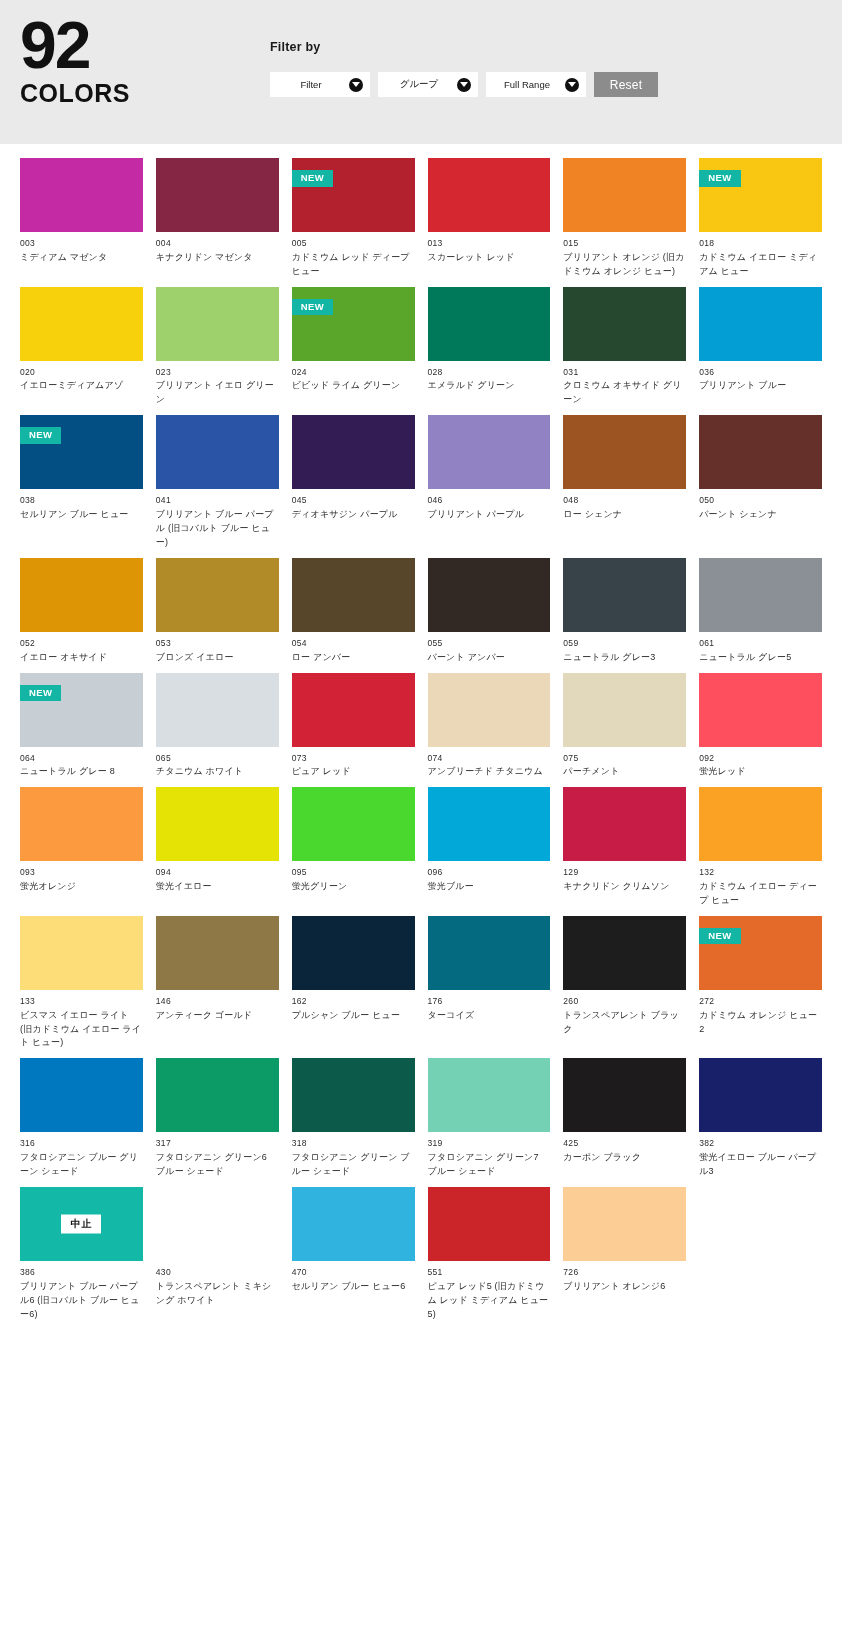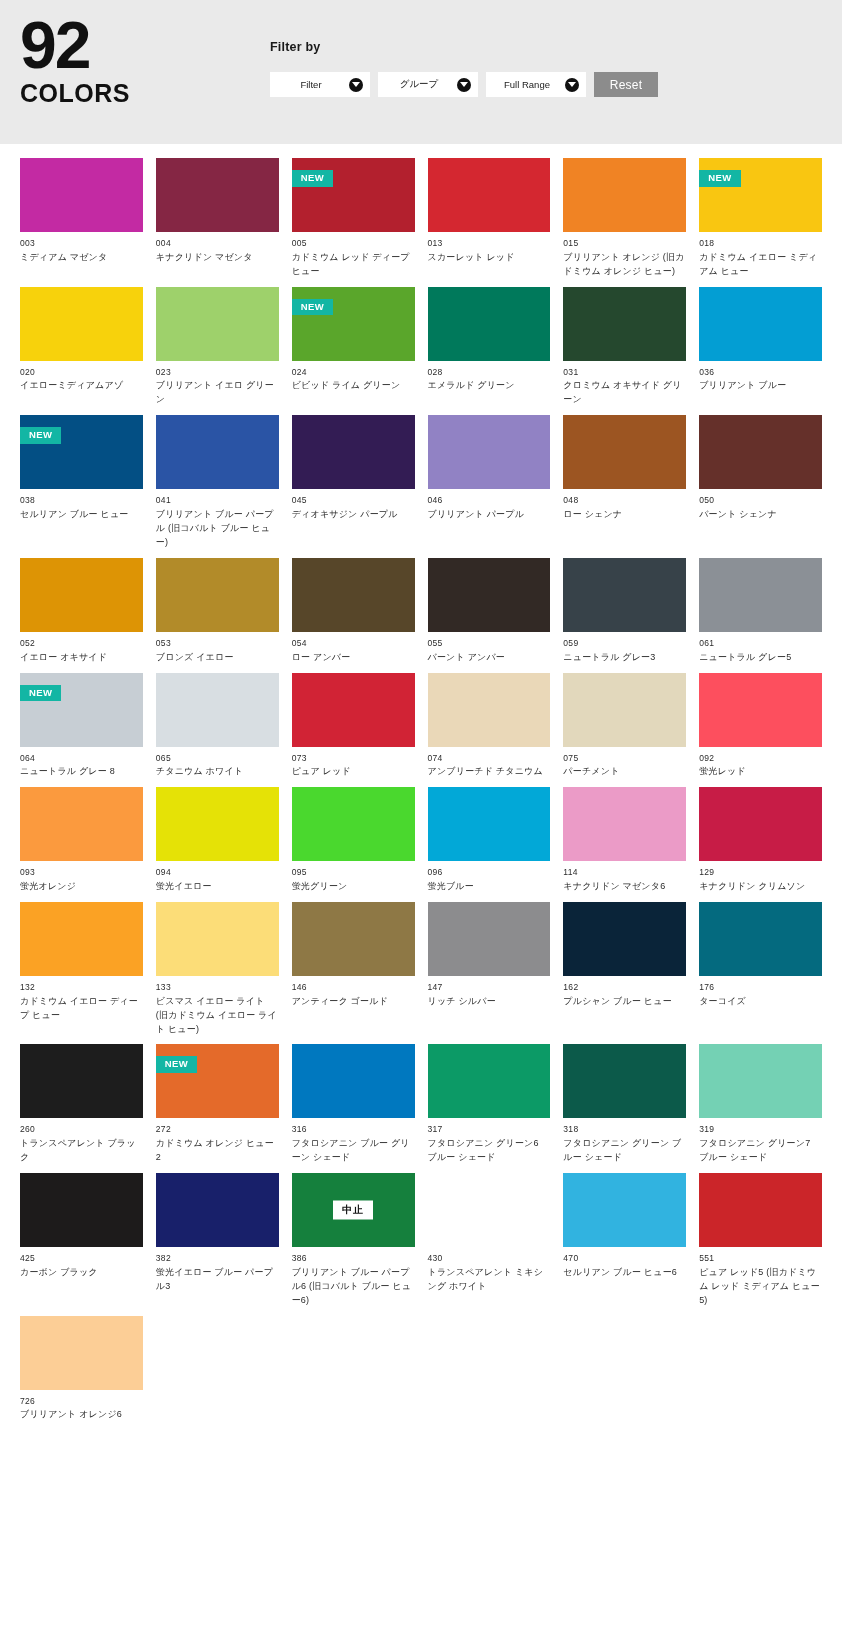--- a/index.html
+++ b/index.html
@@ -452,27 +452,20 @@
       </div>
     </div>
     <div class="cell">
       <div class="swatch" style="background: rgb(2, 168, 215);"></div>
       <div class="meta">
         <div class="code">096</div>
         <div class="cname">蛍光ブルー</div>
       </div>
     </div>
     <div class="cell">
-      <div class="swatch" style="background: rgb(235, 155, 199);"></div>
-      <div class="meta">
-        <div class="code">114</div>
-        <div class="cname">キナクリドン マゼンタ6</div>
-      </div>
-    </div>
-    <div class="cell">
       <div class="swatch" style="background: rgb(199, 28, 70);"></div>
       <div class="meta">
         <div class="code">129</div>
         <div class="cname">キナクリドン クリムソン</div>
       </div>
     </div>
     <div class="cell">
       <div class="swatch" style="background: rgb(251, 162, 36);"></div>
       <div class="meta">
         <div class="code">132</div>
@@ -487,27 +480,20 @@
       </div>
     </div>
     <div class="cell">
       <div class="swatch" style="background: rgb(142, 120, 69);"></div>
       <div class="meta">
         <div class="code">146</div>
         <div class="cname">アンティーク ゴールド</div>
       </div>
     </div>
     <div class="cell">
-      <div class="swatch" style="background: rgb(140, 140, 142);"></div>
-      <div class="meta">
-        <div class="code">147</div>
-        <div class="cname">リッチ シルバー</div>
-      </div>
-    </div>
-    <div class="cell">
       <div class="swatch" style="background: rgb(10, 36, 57);"></div>
       <div class="meta">
         <div class="code">162</div>
         <div class="cname">プルシャン ブルー ヒュー</div>
       </div>
     </div>
     <div class="cell">
       <div class="swatch" style="background: rgb(4, 106, 127);"></div>
       <div class="meta">
         <div class="code">176</div>
@@ -566,21 +552,21 @@
       </div>
     </div>
     <div class="cell">
       <div class="swatch" style="background: rgb(24, 32, 106);"></div>
       <div class="meta">
         <div class="code">382</div>
         <div class="cname">蛍光イエロー ブルー パープル3</div>
       </div>
     </div>
     <div class="cell">
-      <div class="swatch" style="background: #15803d;">
+      <div class="swatch" style="background: #14b8a6;">
         <span class="badge-stop">中止</span>
       </div>
       <div class="meta">
         <div class="code">386</div>
         <div class="cname">ブリリアント ブルー パープル6 (旧コバルト ブルー ヒュー6)</div>
       </div>
     </div>
     <div class="cell">
       <div class="swatch" style="background: rgb(255, 255, 255);"></div>
       <div class="meta">

